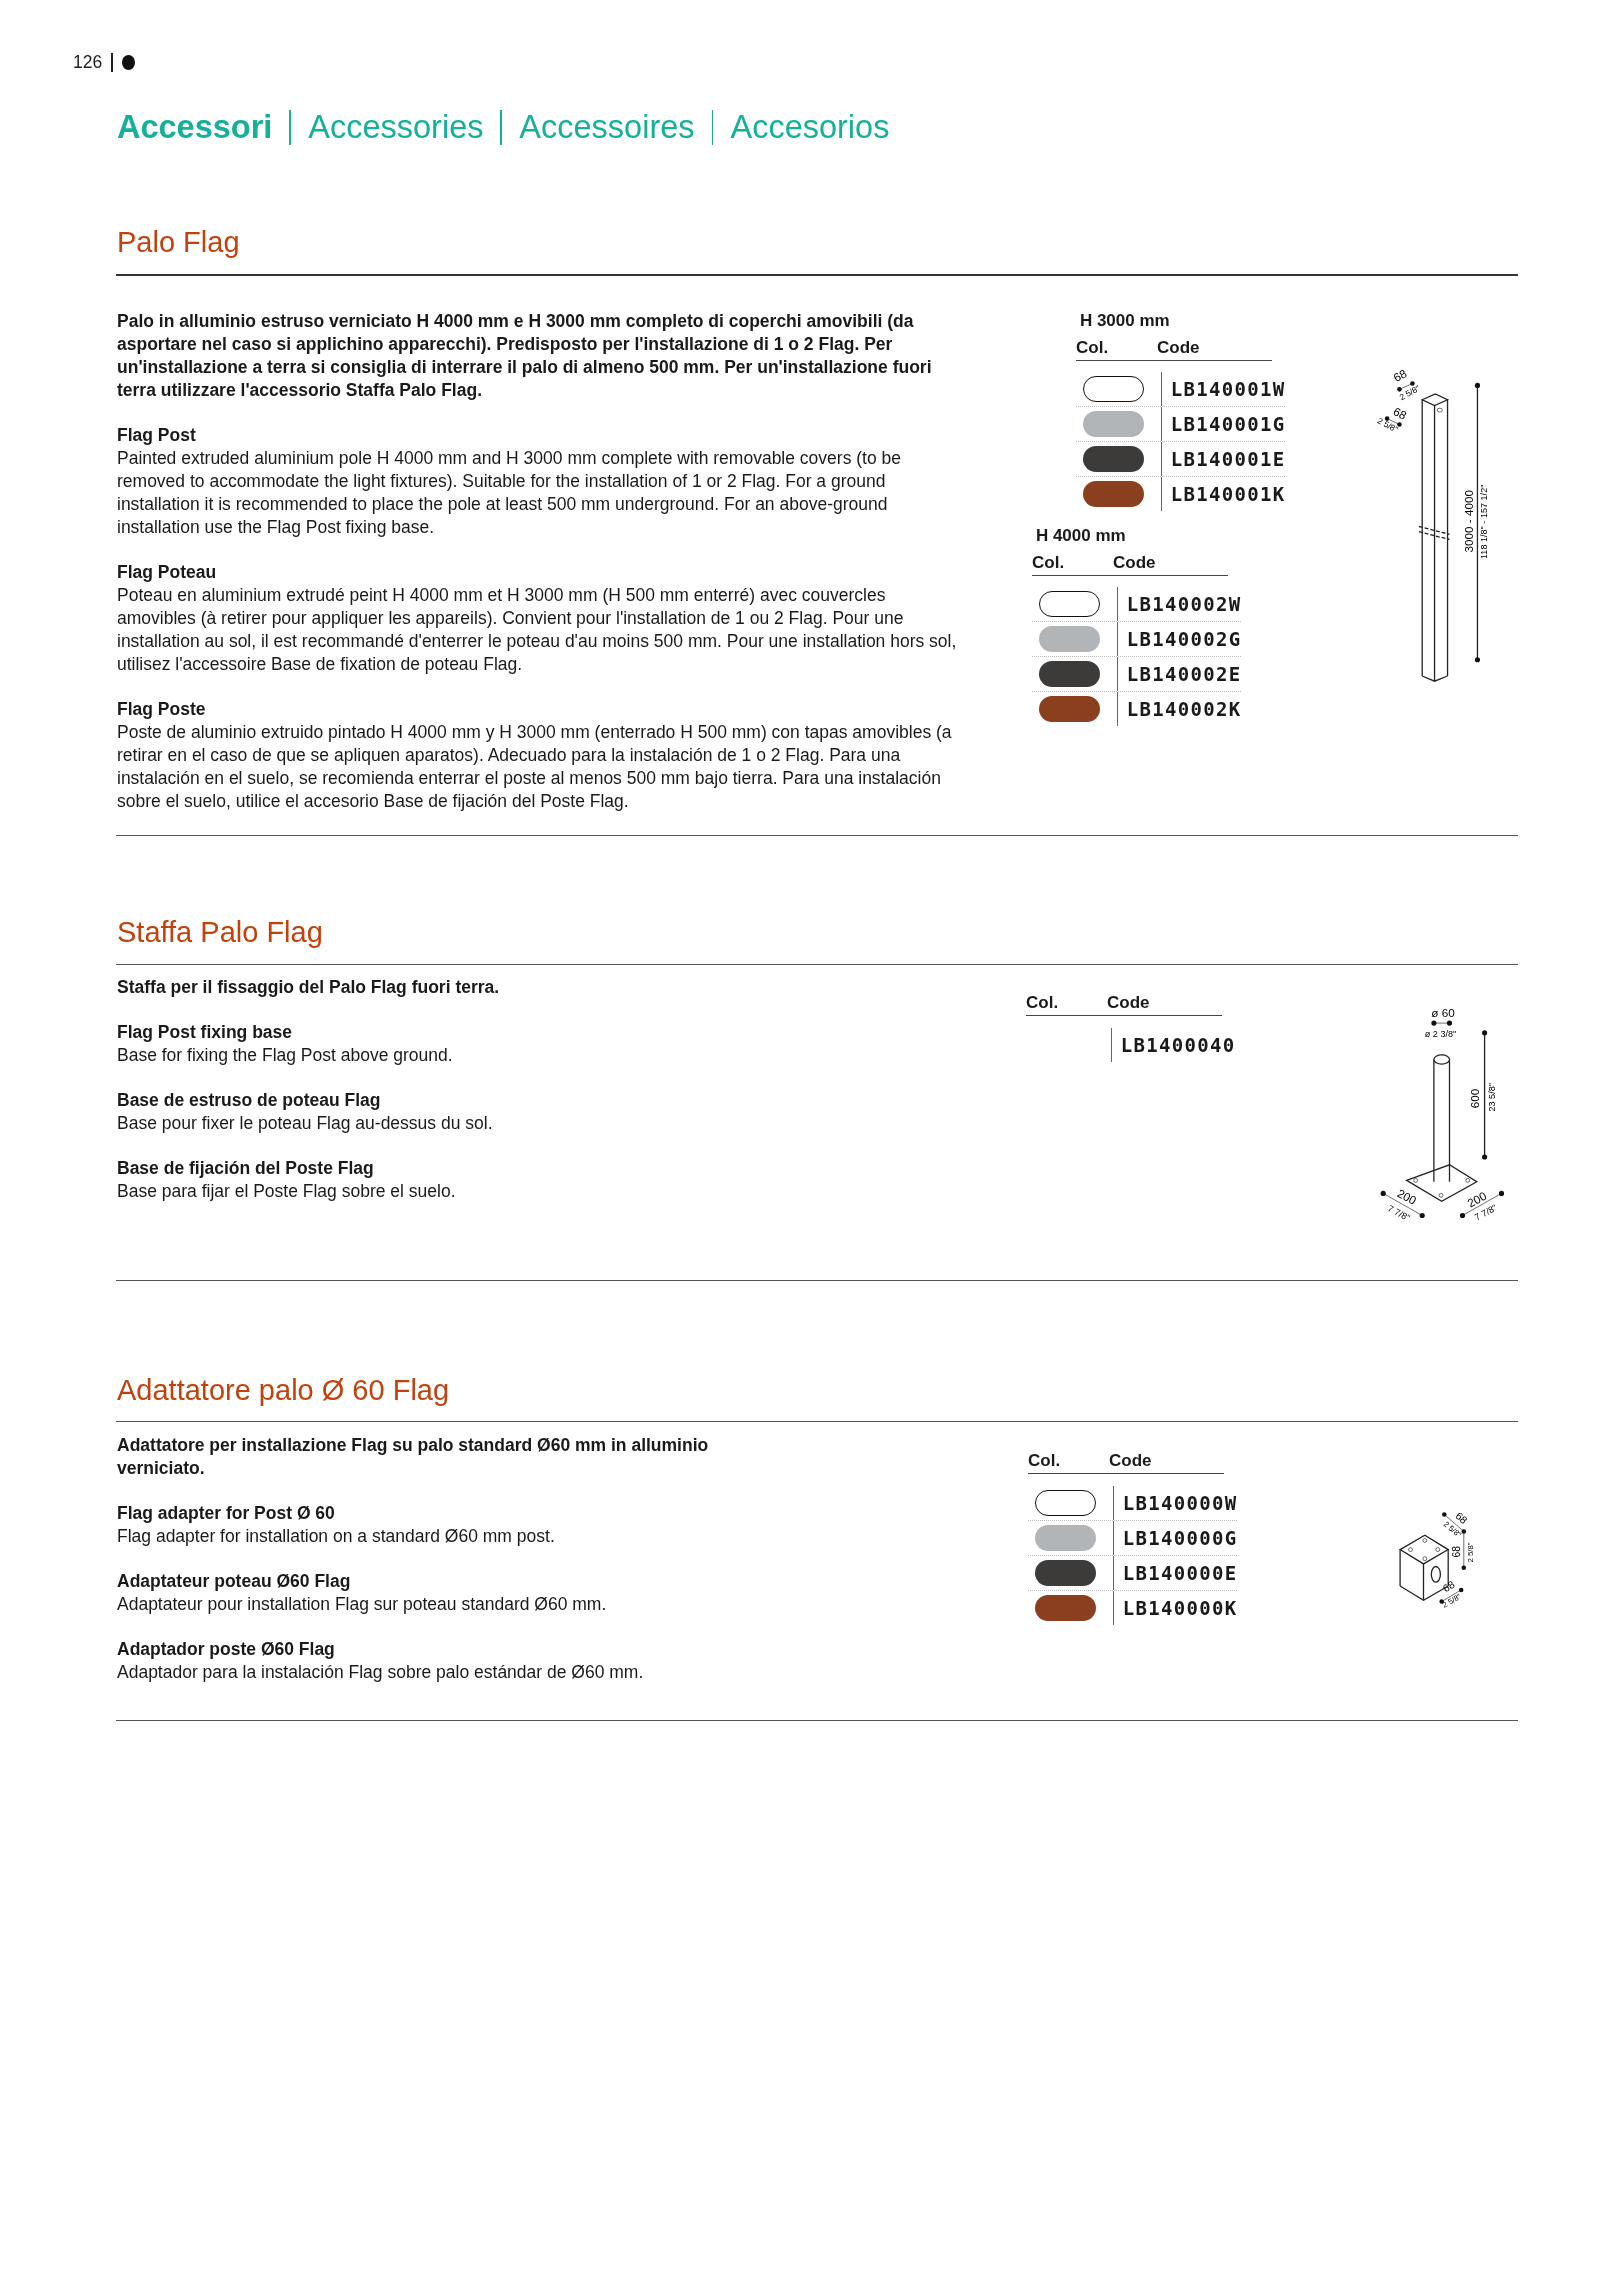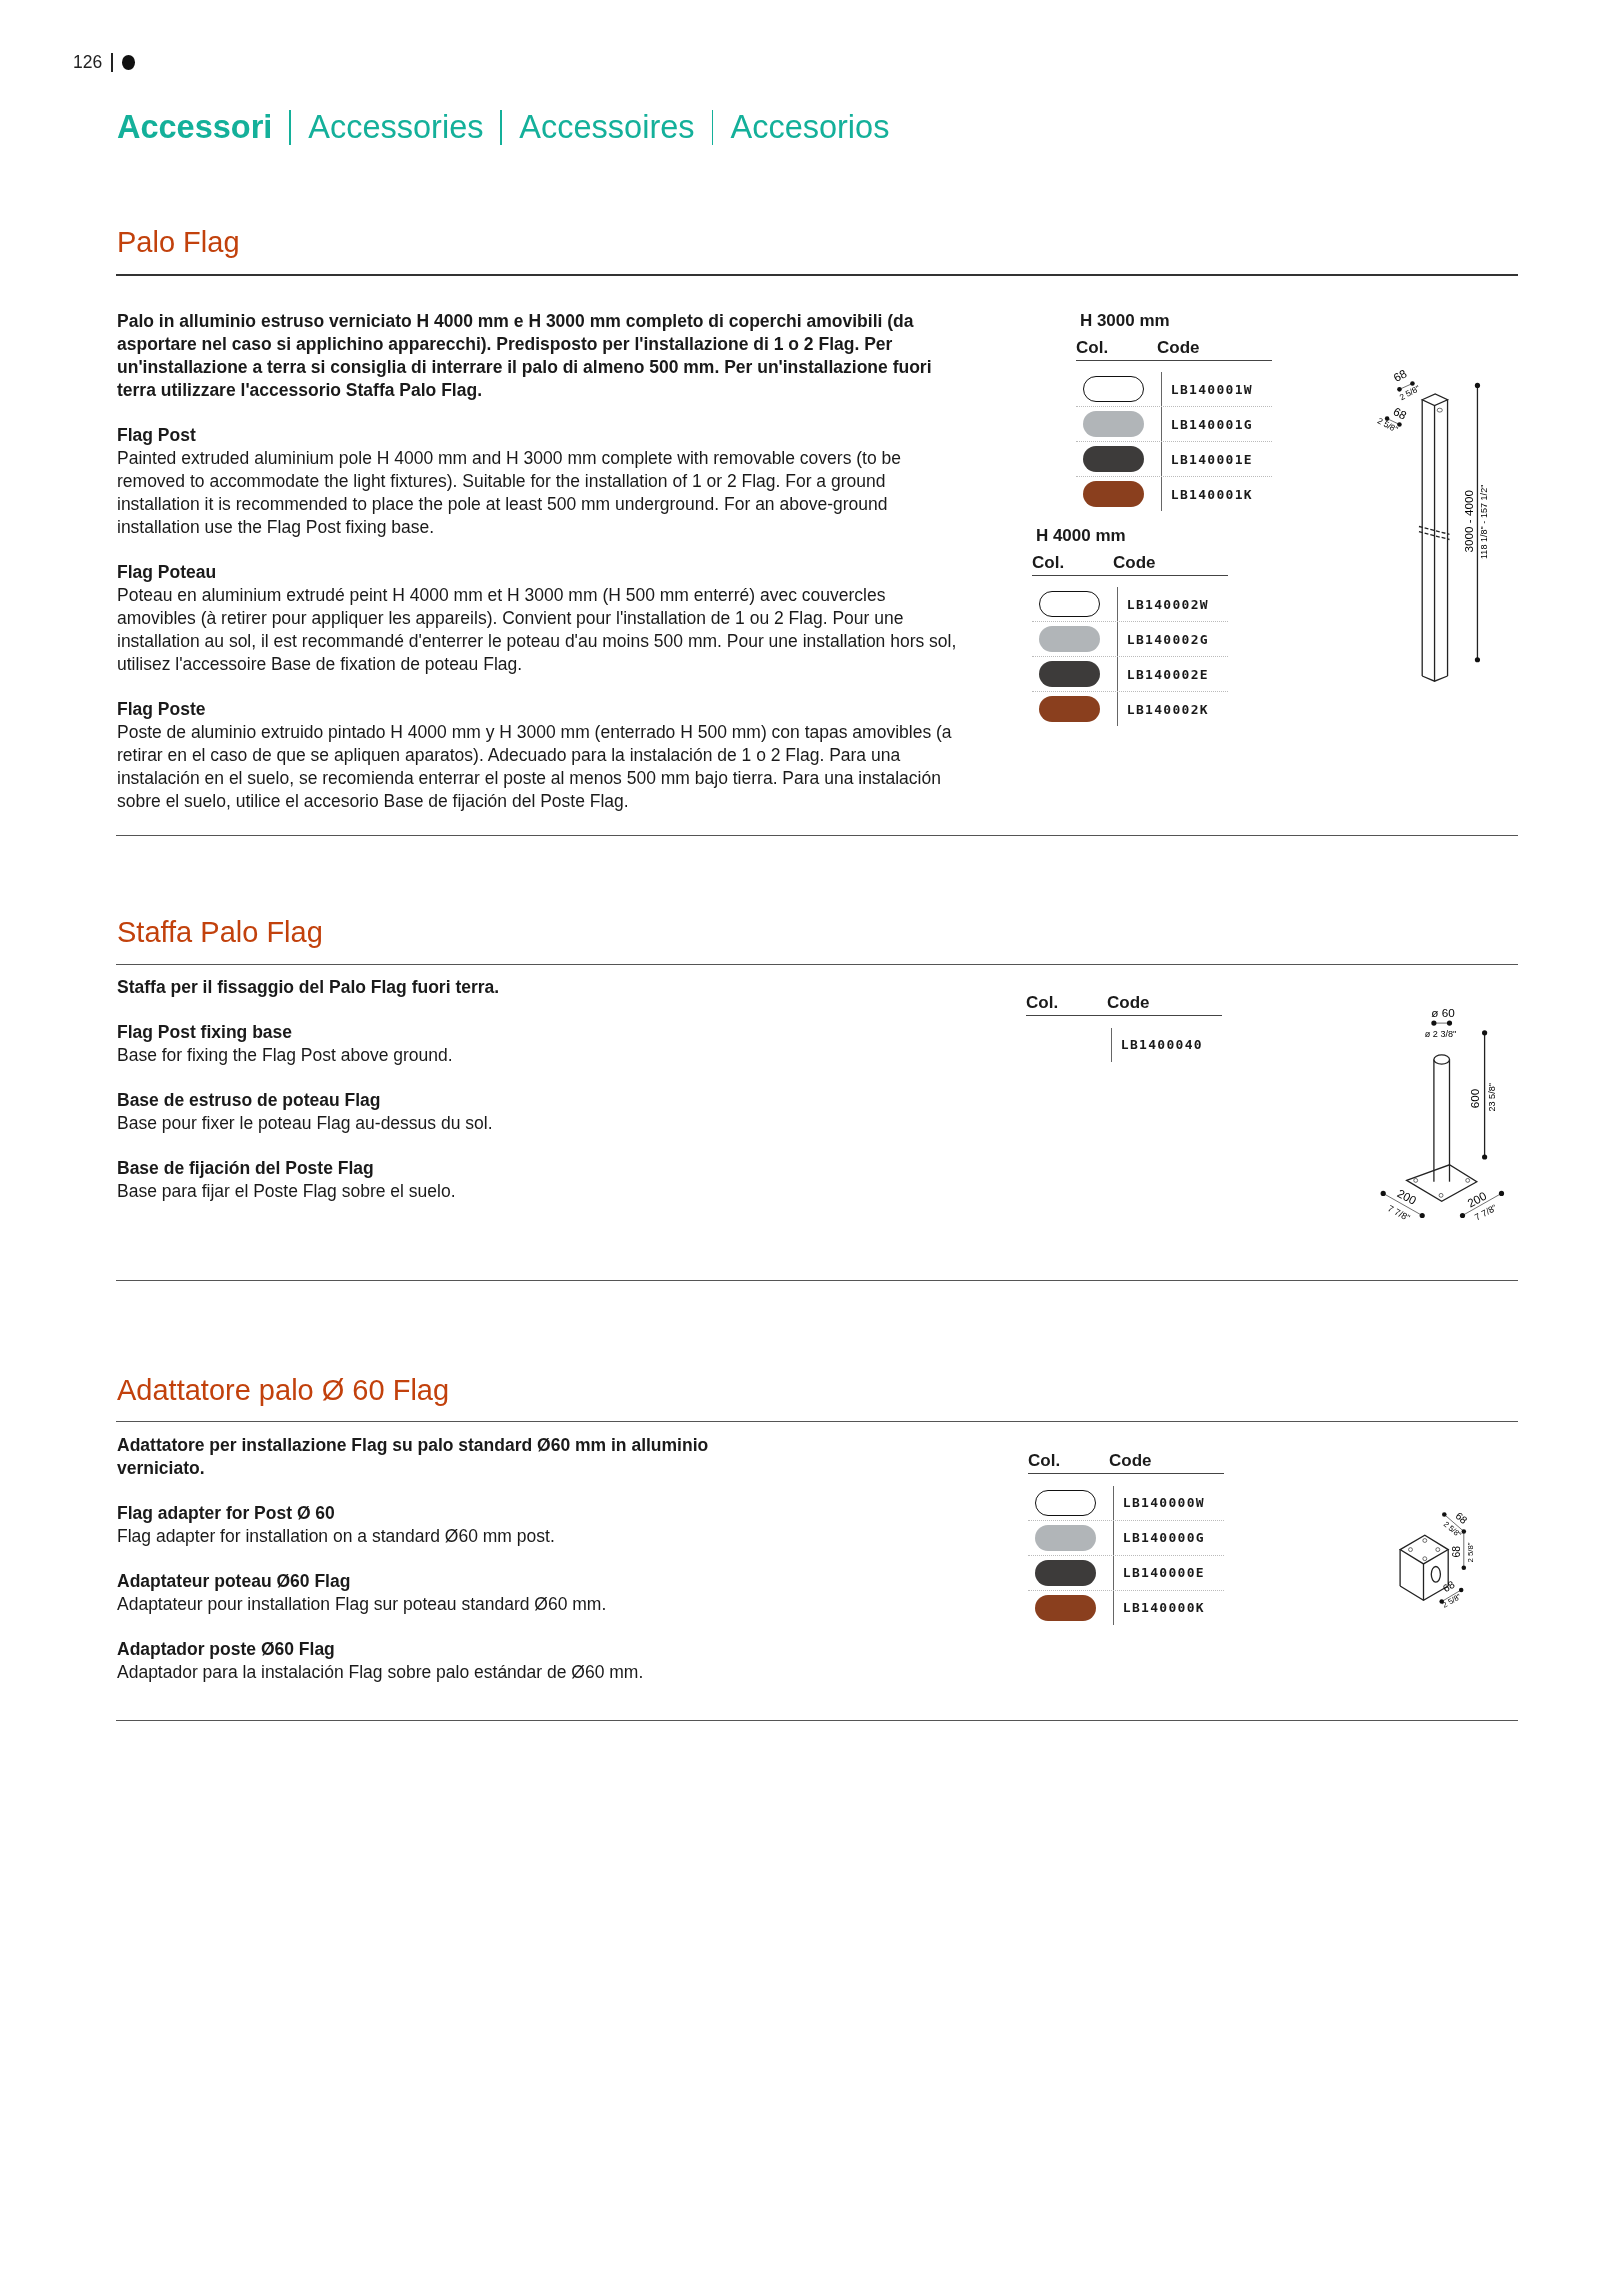--- a/index.html
+++ b/index.html
@@ -19,21 +19,21 @@
   .sub{font-weight:bold;margin-top:22px;}
   .body{font-weight:normal;}
   .tabh{font-family:"Liberation Sans",sans-serif;font-weight:bold;font-size:17px;}
   .hdr{display:flex;border-bottom:1.3px solid #444;padding-bottom:2px;width:196px;}
   .hdr span:first-child{width:81px;}
   .rows{position:relative;margin-top:11.7px;}
   .row{display:flex;align-items:center;height:34px;border-bottom:0.6px dotted #bbb;}
   .row:last-child{border-bottom:none;}
   .sw{width:61px;height:26px;border-radius:14.3px;margin:0 17px 0 6.5px;box-sizing:border-box;}
   .vline{width:1.3px;align-self:stretch;background:#666;margin-right:9px;}
-  .code{font-family:"DejaVu Sans Mono",monospace;font-weight:bold;font-size:13px;letter-spacing:1.3px;}
+  .code{font-family:"DejaVu Sans Mono",monospace;font-weight:bold;font-size:19px;letter-spacing:1.3px;}
   .height-label{font-weight:bold;font-size:17px;margin-left:3.9px;margin-bottom:6.5px;}
   svg text{font-family:"Liberation Sans",sans-serif;}
 </style>
 </head>
 <body>
 
 <div class="abs pagenum">
   <span>126</span>
   <span class="sep"></span>
   <span class="dot"></span>

